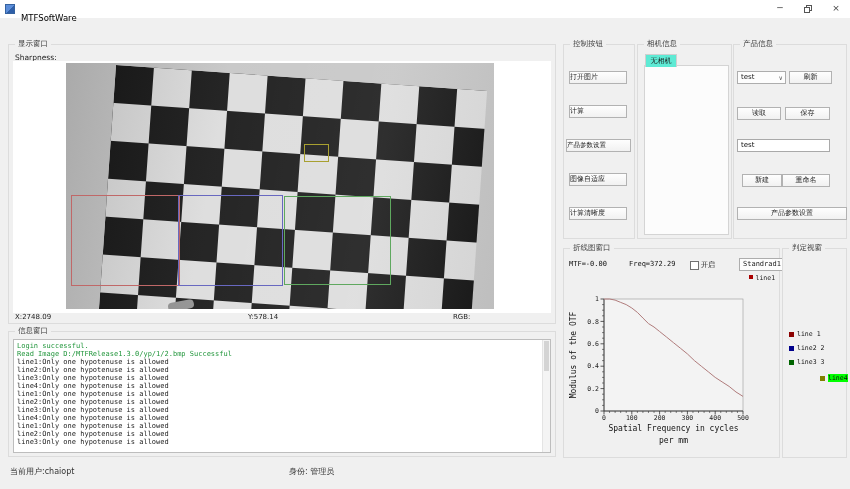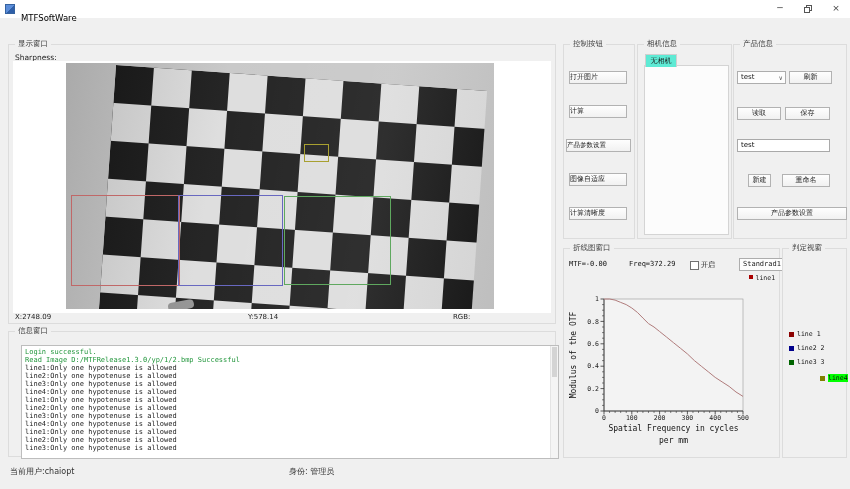--- a/index.html
+++ b/index.html
@@ -30,22 +30,22 @@
          background-size:76px 76px;background-position:38px 0;
          transform:rotate(4deg);transform-origin:top left;}
   .photo-shade{position:absolute;left:0;top:0;width:100%;height:100%;
          background:linear-gradient(100deg,rgba(0,0,0,.14),rgba(255,255,255,.06) 35%,rgba(255,255,255,.10) 70%,rgba(0,0,0,.04));
          pointer-events:none;}
   .blob{position:absolute;left:102px;top:238px;width:26px;height:9px;background:#909090;
         border-radius:4px;transform:rotate(-10deg);}
   .roi{position:absolute;border:1px solid;background:transparent;}
   .coord{position:absolute;top:268px;font-size:7px;color:#222;}
   
-  .log-panel{position:absolute;left:12px;top:7px;width:536px;height:112px;background:#ffffff;
-             border:1px solid #bdbdbd;overflow:hidden;margin-top:6px;}
+  .log-panel{position:absolute;left:4px;top:7px;width:536px;height:112px;background:#ffffff;
+             border:1px solid #bdbdbd;overflow:hidden;}
   .log-lines{position:absolute;left:3px;top:2px;right:9px;
              font-family:"DejaVu Sans Mono",monospace;font-size:7px;line-height:8px;white-space:nowrap;}
   .log-line.success{color:#22963c;}
   .log-line.normal{color:#1c1c1c;}
   .vscroll{position:absolute;right:0;top:0;width:7px;height:100%;background:#f4f4f4;border-left:1px solid #e4e4e4;}
   .vthumb{position:absolute;left:1px;top:1px;width:5px;height:30px;background:#d4d4d4;}
   
   .btn{position:absolute;box-sizing:border-box;background:linear-gradient(#fefefe,#f1f1f1);
        border:1px solid #b2b2b2;font-family:"DejaVu Sans",sans-serif;font-size:7px;color:#222;
        text-align:center;line-height:11px;padding:0;}
@@ -161,21 +161,21 @@
   <div class="group" style="left:733px;top:44px;width:112px;height:193px;">
     <span class="gtitle">产品信息</span>
     <div class="combo" style="left:3px;top:26px;width:49px;height:13px;">
       <span>test</span>
       <span class="chev">∨</span>
     </div>
     <button class="btn" style="left:55px;top:26px;width:43px;height:13px;">刷新</button>
     <button class="btn" style="left:3px;top:62px;width:44px;height:13px;">读取</button>
     <button class="btn" style="left:51px;top:62px;width:45px;height:13px;">保存</button>
     <div class="tinput" style="left:3px;top:94px;width:93px;height:13px;">test</div>
-    <button class="btn" style="left:14px;top:129px;width:23px;height:13px;">新建</button>
+    <button class="btn" style="left:8px;top:129px;width:40px;height:13px;">新建</button>
     <button class="btn" style="left:48px;top:129px;width:48px;height:13px;">重命名</button>
     <button class="btn" style="left:3px;top:162px;width:110px;height:13px;">产品参数设置</button>
   </div>
 
   <div class="group" style="left:563px;top:248px;width:215px;height:208px;">
     <span class="gtitle">折线图窗口</span>
     <span class="chart-head" style="left:5px;top:11px;">MTF=-0.00</span>
     <span class="chart-head" style="left:65px;top:11px;">Freq=372.29</span>
     <span class="checkbox" style="left:126px;top:12px;"></span>
     <span class="chart-head" style="left:137px;top:11px;font-family:'DejaVu Sans',sans-serif;">开启</span>

